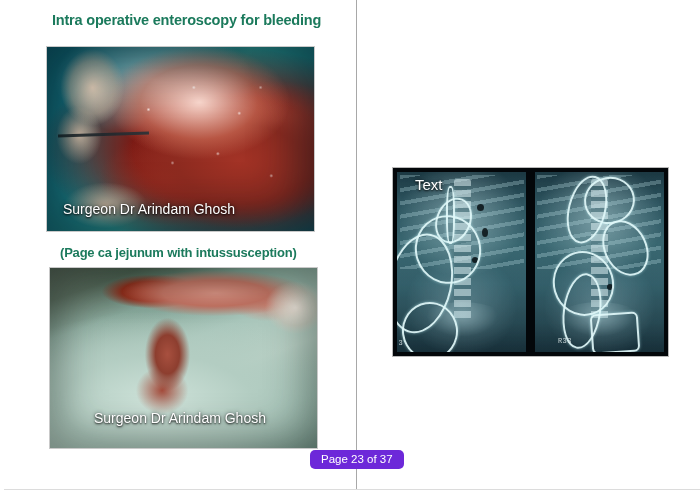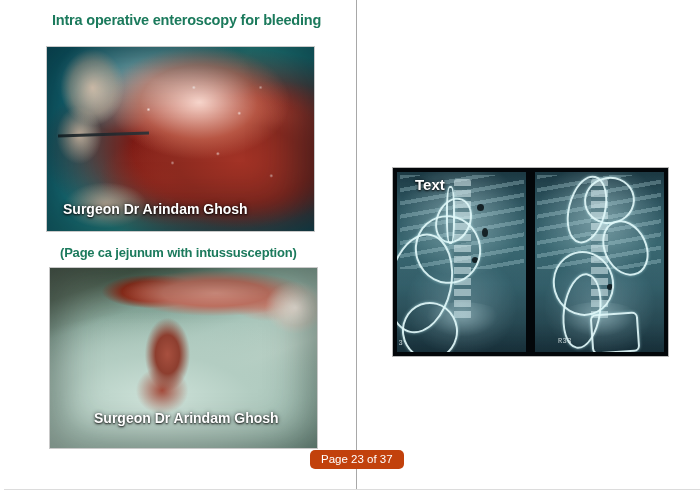--- a/index.html
+++ b/index.html
@@ -71,21 +71,21 @@
     overflow: hidden;
     background: #6d28d9;
   }
   .photo .layer {
     position: absolute;
     left: 0; top: 0; right: 0; bottom: 0;
   }
   .caption {
     position: absolute;
     color: #ffffff;
-    font-weight: bold;
+    font-weight: normal;
     text-shadow: 0 1px 2px rgba(0,0,0,0.85), 0 0 4px rgba(0,0,0,0.6);
     white-space: nowrap;
   }
 
   
   #photo-enteroscopy {
     left: 42px; top: 46px;
     width: 269px; height: 186px;
   }
   #photo-enteroscopy .bg {
@@ -243,21 +243,21 @@
   #cap-xray-text {
     left: 22px; top: 8px;
     font-size: 15px;
   }
 
   
   #page-indicator {
     position: absolute;
     left: 306px; top: 450px;
     padding: 3px 11px 4px 11px;
-    background: #c2410c;
+    background: #6d28d9;
     color: #ffffff;
     font-size: 11.5px;
     border-radius: 5px;
     white-space: nowrap;
   }
 </style>
 </head>
 <body>
 
 <div id="page">

